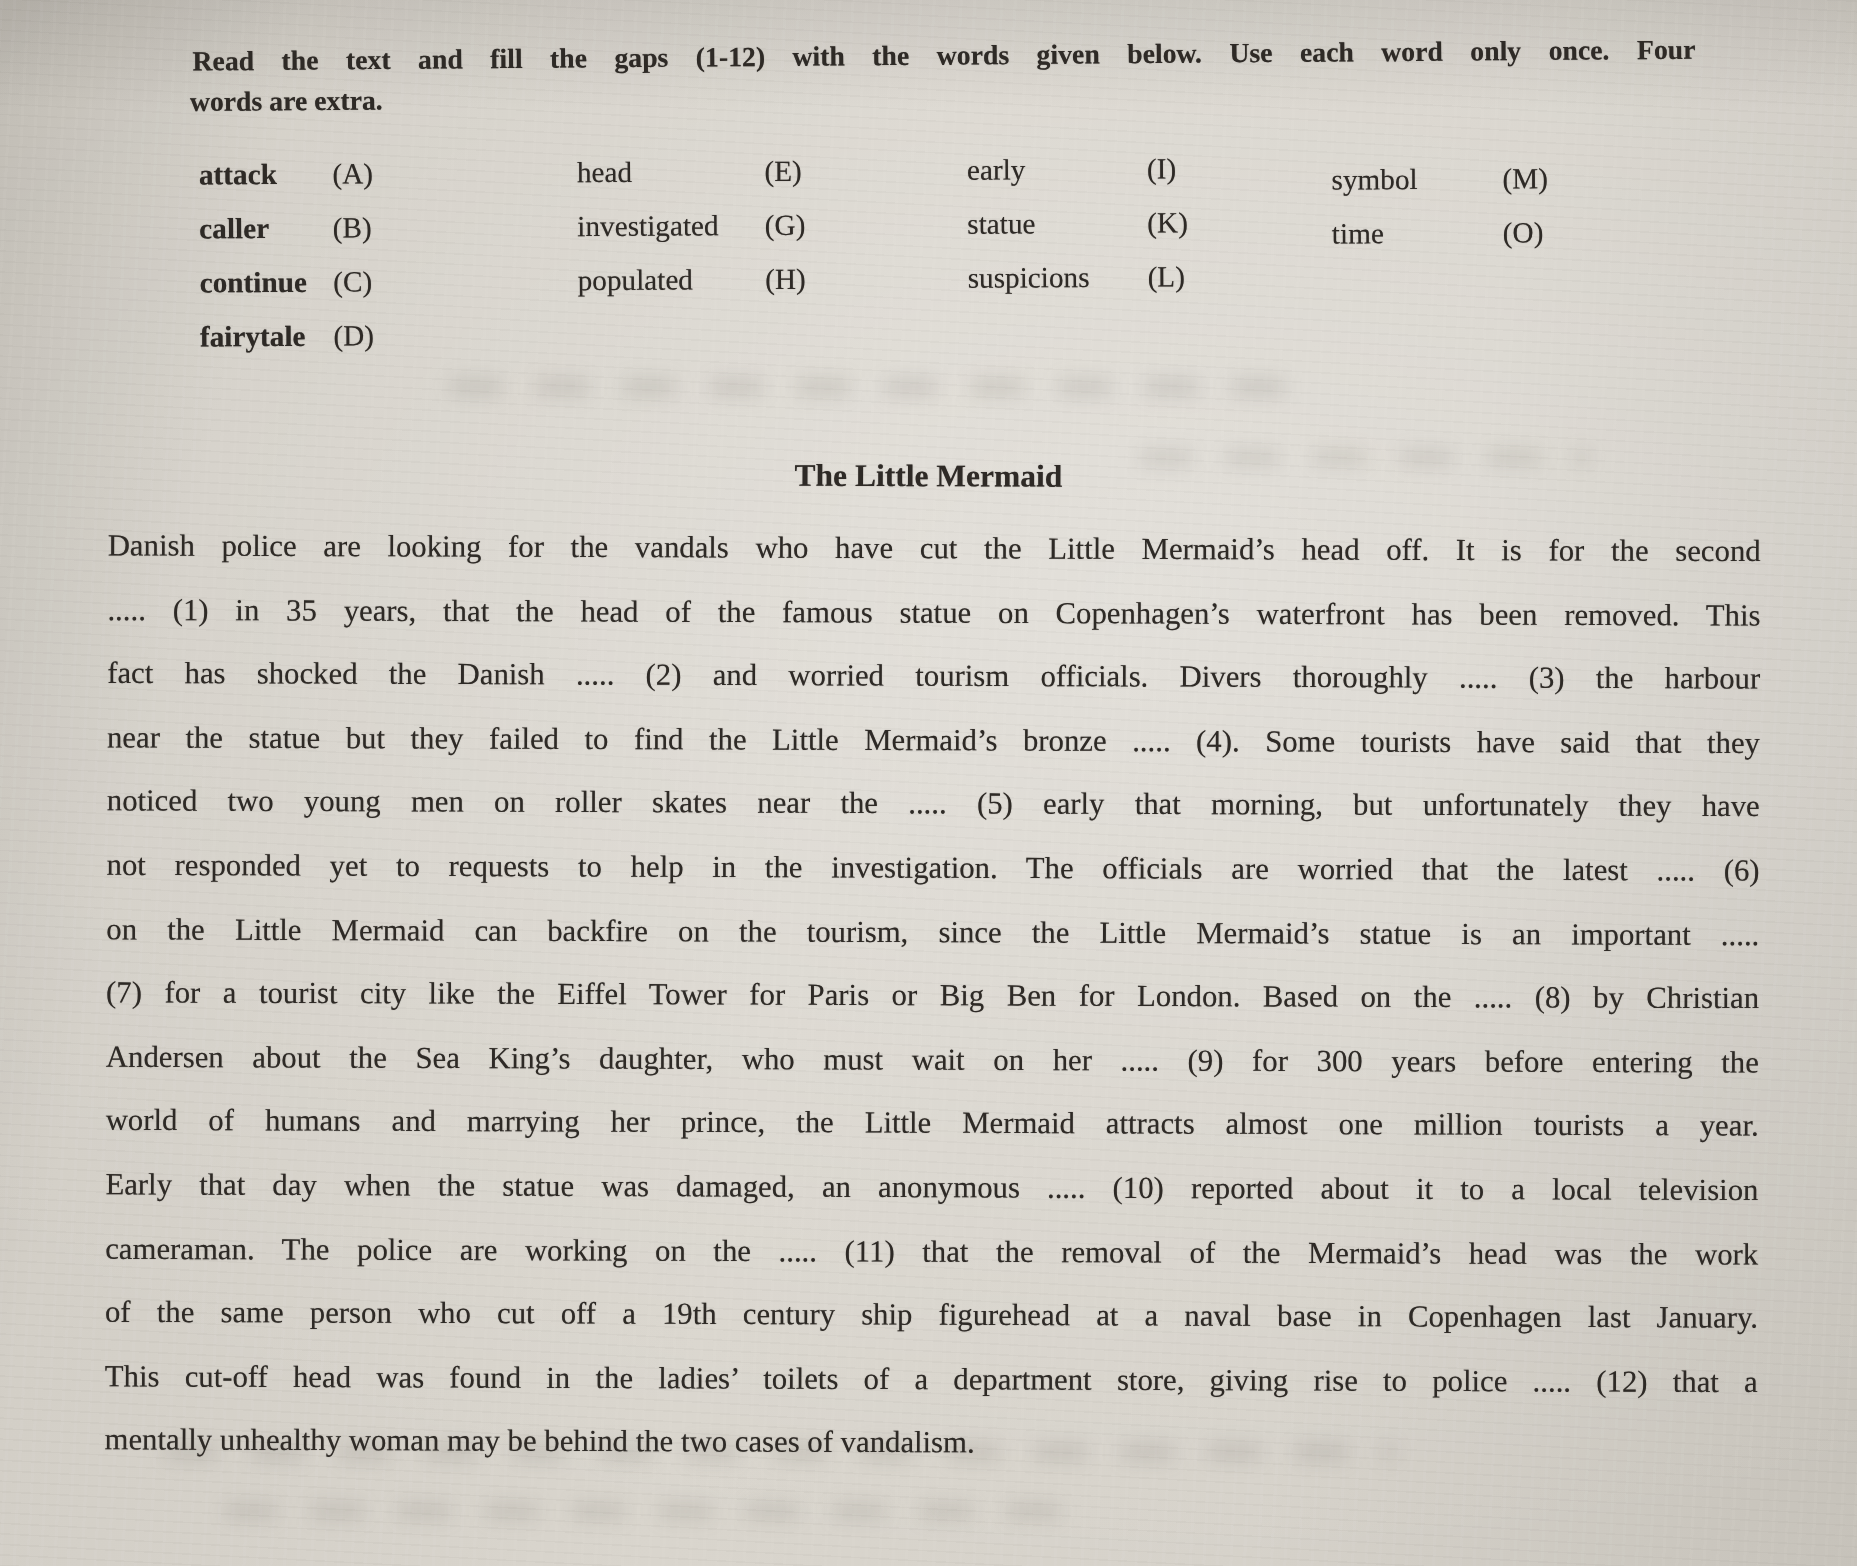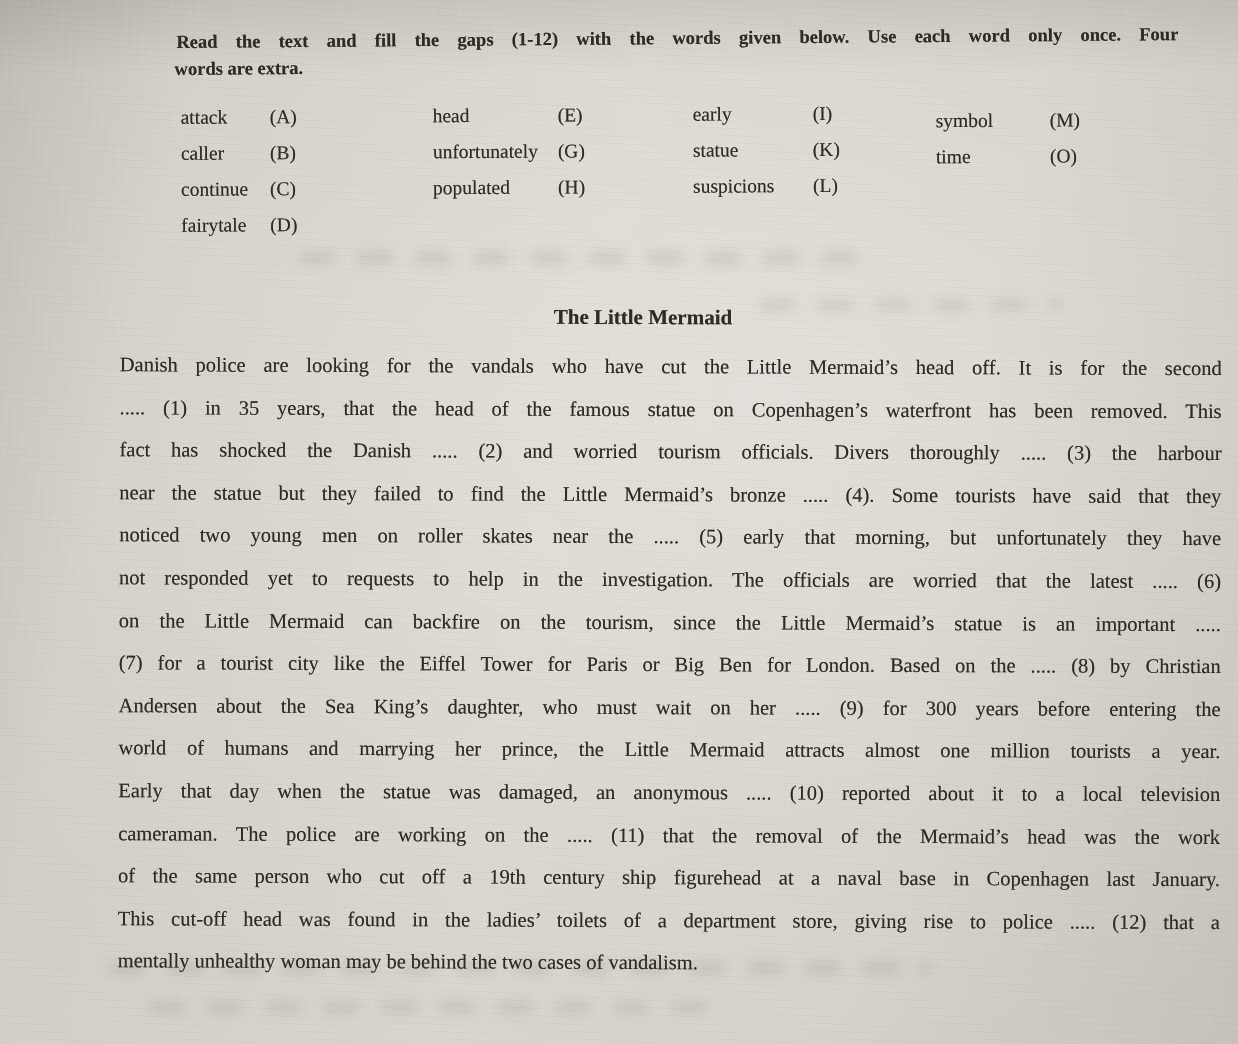--- a/index.html
+++ b/index.html
@@ -35,21 +35,20 @@
   .ghost {
     position: absolute;
     filter: blur(6px);
     background: repeating-linear-gradient(90deg, rgba(110,105,98,0.16) 0 34px, rgba(0,0,0,0) 34px 58px);
     border-radius: 4px;
     pointer-events: none;
   }
   .content {
     position: absolute;
     inset: 0;
-    margin-left: 48px;
   }
   
   .ink {
     text-shadow: 0 0 0.6px rgba(46,42,38,0.55);
   }
 
   .header-block {
     transform: rotate(-0.45deg);
     transform-origin: left top;
     padding-top: 30px;
@@ -77,21 +76,21 @@
     transform: rotate(-0.35deg);
     font-size: 19.5px;
   }
   .wb-col { position: absolute; top: 0; }
   .wb-col-0 { left: 133px; }
   .wb-col-1 { left: 385px; }
   .wb-col-2 { left: 645px; }
   .wb-col-3 { left: 888px; top: 8px; }
   .wb-row { height: 36px; line-height: 36px; white-space: nowrap; }
   .wb-word { display: inline-block; }
-  .wb-col-0 .wb-word { width: 89px; }
+  .wb-col-0 .wb-word { width: 89px; font-weight: bold; }
   .wb-col-1 .wb-word { width: 125px; }
   .wb-col-2 .wb-word { width: 120px; }
   .wb-col-3 .wb-word { width: 114px; }
 
   .article {
     margin-top: 46px;
     transform: rotate(0.2deg);
     transform-origin: left top;
   }
   .article-title {
@@ -136,21 +135,21 @@
 
   <section class="word-bank" id="word-bank">
       <div class="wb-col wb-col-0">
         <div class="wb-row"><span class="wb-word">attack</span><span class="wb-letter">(A)</span></div>
         <div class="wb-row"><span class="wb-word">caller</span><span class="wb-letter">(B)</span></div>
         <div class="wb-row"><span class="wb-word">continue</span><span class="wb-letter">(C)</span></div>
         <div class="wb-row"><span class="wb-word">fairytale</span><span class="wb-letter">(D)</span></div>
       </div>
       <div class="wb-col wb-col-1">
         <div class="wb-row"><span class="wb-word">head</span><span class="wb-letter">(E)</span></div>
-        <div class="wb-row"><span class="wb-word">unfortunately</span><span class="wb-letter">(G)</span></div>
+        <div class="wb-row"><span class="wb-word">investigated</span><span class="wb-letter">(G)</span></div>
         <div class="wb-row"><span class="wb-word">populated</span><span class="wb-letter">(H)</span></div>
       </div>
       <div class="wb-col wb-col-2">
         <div class="wb-row"><span class="wb-word">early</span><span class="wb-letter">(I)</span></div>
         <div class="wb-row"><span class="wb-word">statue</span><span class="wb-letter">(K)</span></div>
         <div class="wb-row"><span class="wb-word">suspicions</span><span class="wb-letter">(L)</span></div>
       </div>
       <div class="wb-col wb-col-3">
         <div class="wb-row"><span class="wb-word">symbol</span><span class="wb-letter">(M)</span></div>
         <div class="wb-row"><span class="wb-word">time</span><span class="wb-letter">(O)</span></div>

